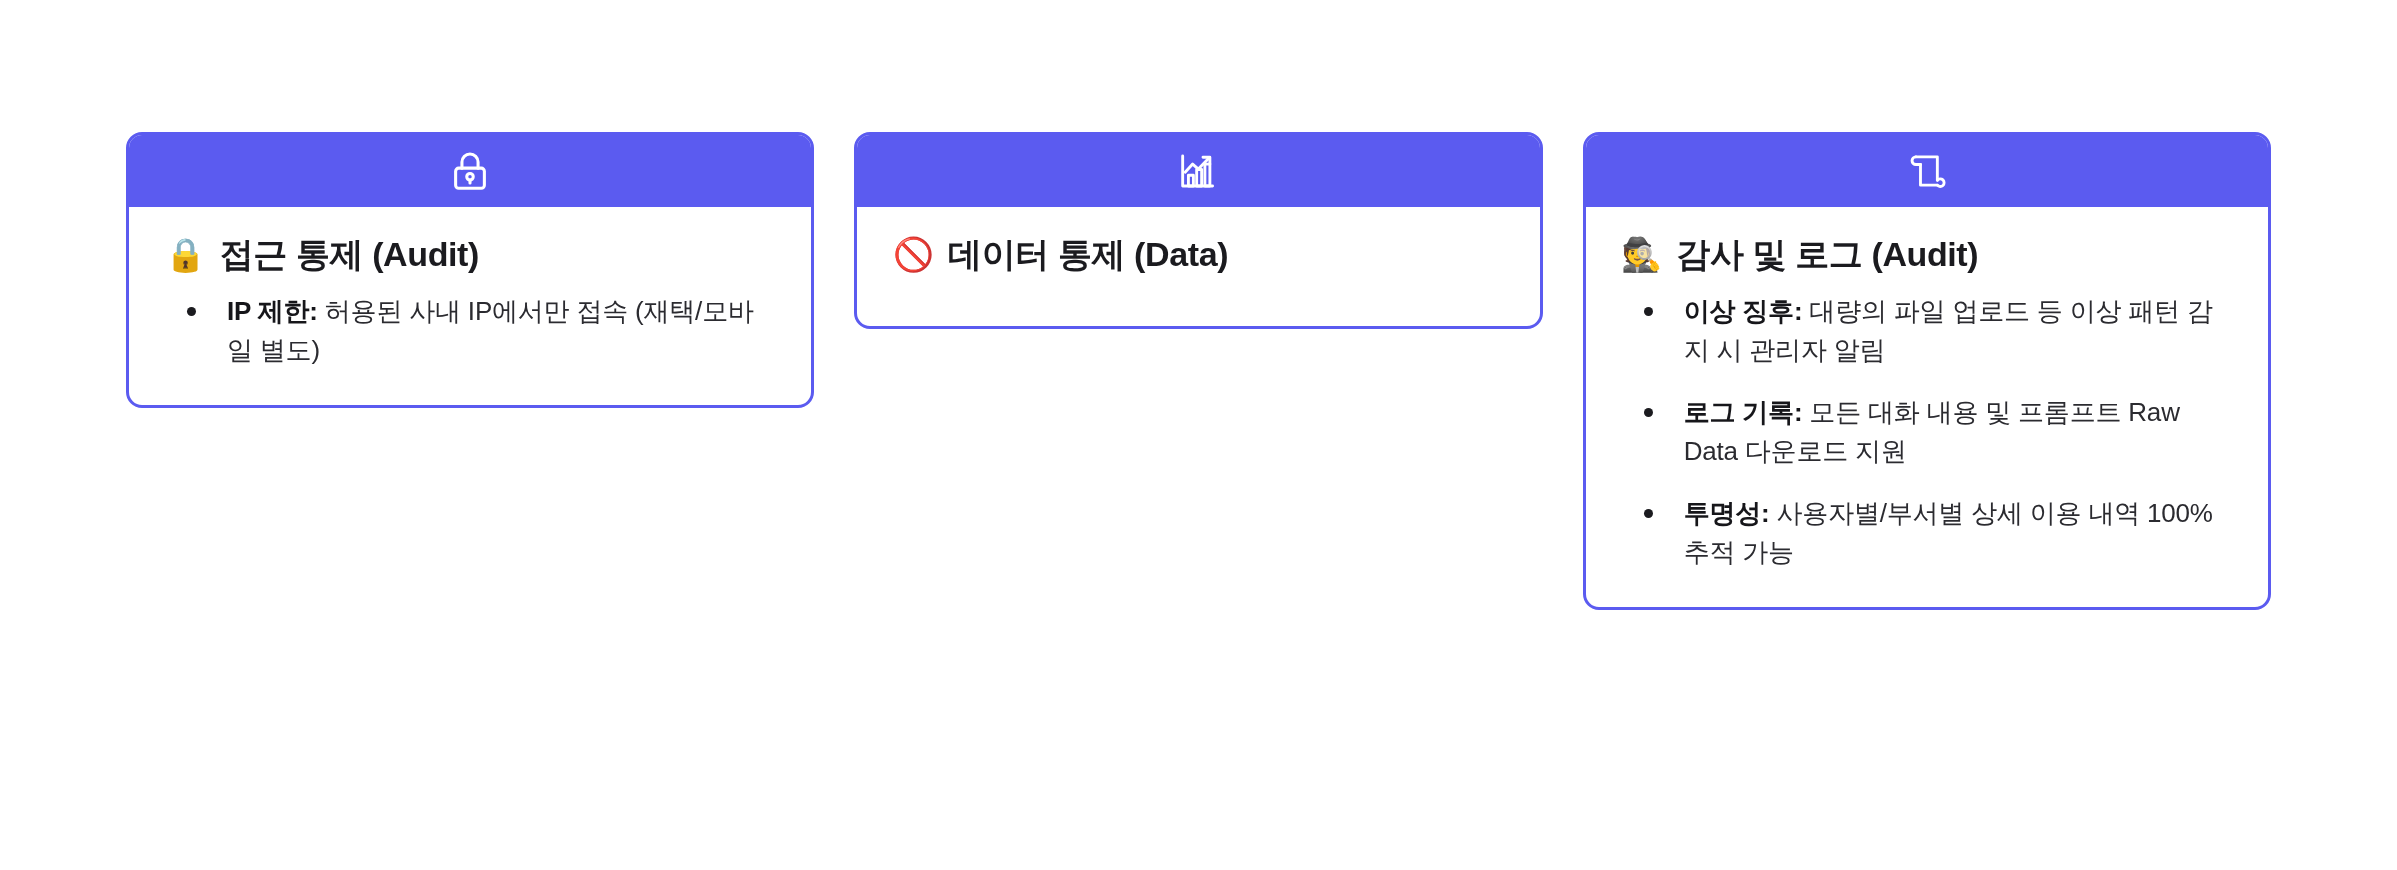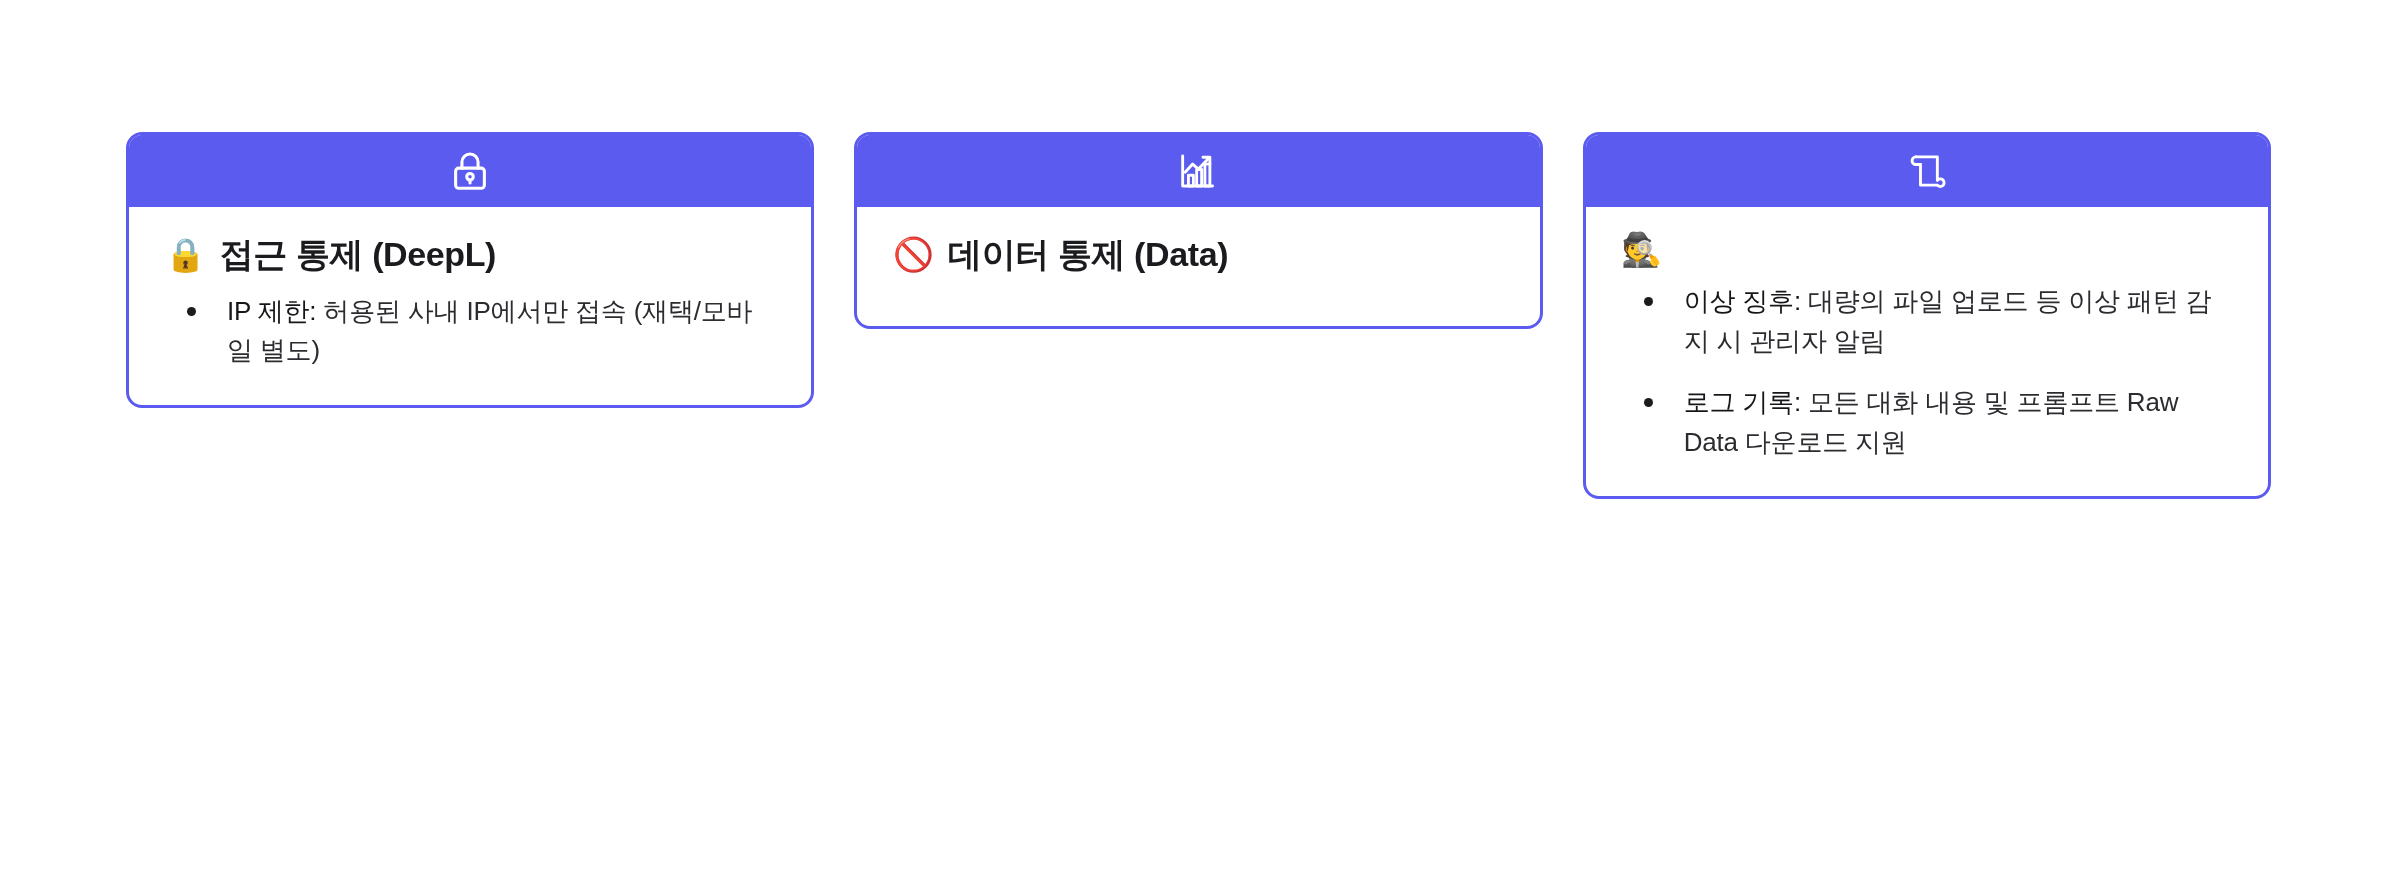--- a/index.html
+++ b/index.html
@@ -105,21 +105,21 @@
     content: "";
     position: absolute;
     left: 22px;
     top: 15px;
     width: 9px;
     height: 9px;
     border-radius: 50%;
     background: #1b1b1f;
   }
   .bullet .lead {
-    font-weight: 400;
+    font-weight: 700;
     color: #16161a;
   }
   .bullet .rest {
     font-weight: 400;
   }
 </style>
 </head>
 <body>
 
 <div class="board">
@@ -131,21 +131,21 @@
           <rect x="4.5" y="10.5" width="15" height="10.5" rx="1.6"></rect>
           <path d="M7.8 10.5V7.3a4.2 4.2 0 0 1 8.4 0v3.2"></path>
           <circle cx="12" cy="15" r="1.7"></circle>
           <path d="M12 16.7v1.6"></path>
         </svg>
       </span>
     </div>
     <div class="card-body">
       <div class="card-title">
         <span class="title-emoji">🔒</span>
-        <span class="title-text">접근 통제 (DeepL)</span>
+        <span class="title-text">접근 통제 (Audit)</span>
       </div>
       <ul class="bullets">
         <li class="bullet">
           <span class="lead">IP 제한:</span><span class="rest"> 허용된 사내 IP에서만 접속 (재택/모바일 별도)</span>
         </li>
       </ul>
     </div>
   </div>
 
   <div class="card">
@@ -176,25 +176,29 @@
           <path d="M6.2 4.6h11.2v12.2"></path>
           <path d="M6.2 4.6a2 2 0 0 0 0 4h2.4"></path>
           <path d="M8.6 8.6v10.8h8.8"></path>
           <path d="M17.4 16.8a2 2 0 1 1 0 2.6"></path>
         </svg>
       </span>
     </div>
     <div class="card-body">
       <div class="card-title">
         <span class="title-emoji">🕵️</span>
+        <span class="title-text">감사 및 로그 (Audit)</span>
       </div>
       <ul class="bullets">
         <li class="bullet">
           <span class="lead">이상 징후:</span><span class="rest"> 대량의 파일 업로드 등 이상 패턴 감지 시 관리자 알림</span>
         </li>
         <li class="bullet">
           <span class="lead">로그 기록:</span><span class="rest"> 모든 대화 내용 및 프롬프트 </span><span class="b">Raw Data 다운로드</span><span class="rest"> 지원</span>
         </li>
+        <li class="bullet">
+          <span class="lead">투명성:</span><span class="rest"> 사용자별/부서별 상세 이용 내역 100% 추적 가능</span>
+        </li>
       </ul>
     </div>
   </div>
 
 </div>
 
 </body></html>

